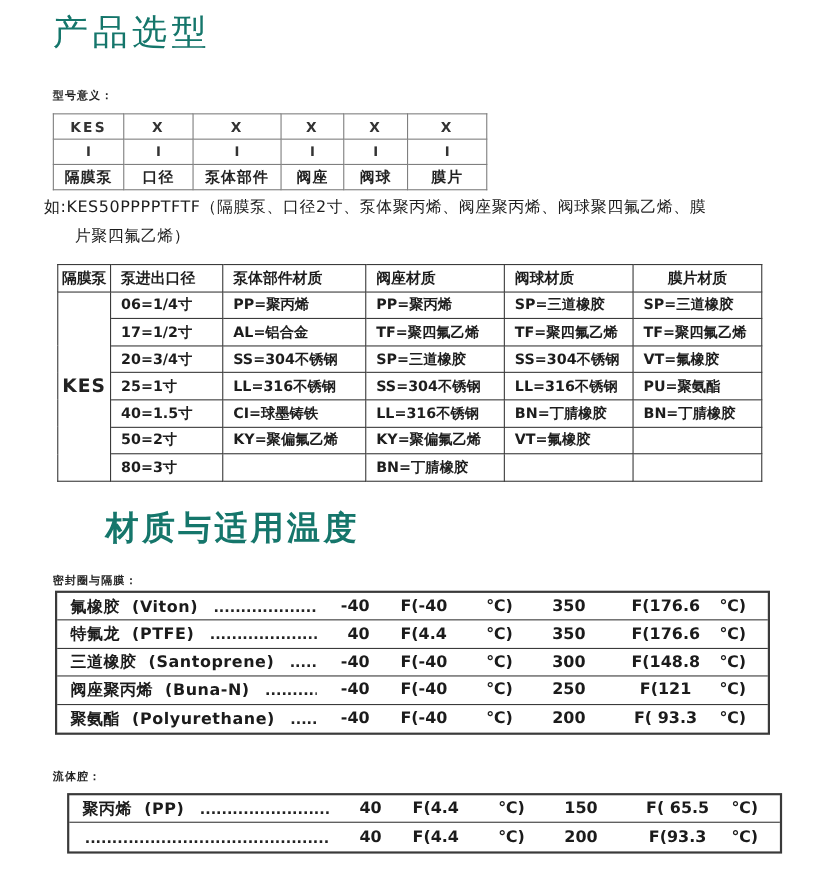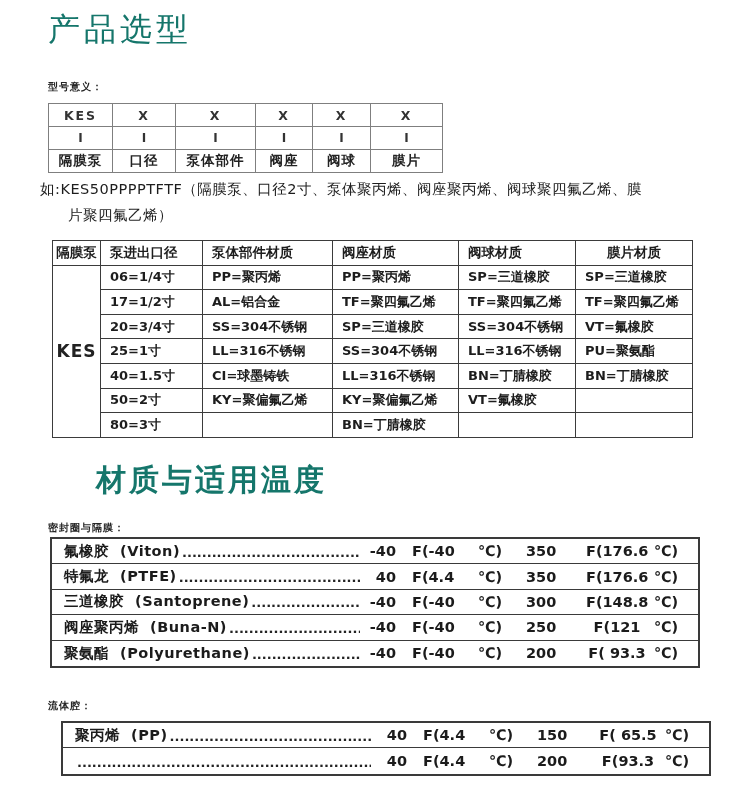--- a/index.html
+++ b/index.html
@@ -100,20 +100,21 @@
   .t-row {
     display: flex;
     align-items: center;
     height: 25.4px;
     border-bottom: 1px solid #3a3a3a;
     padding: 0 14px 0 12px;
     font-size: 14.5px;
     font-weight: 600;
     color: #1b1b1b;
     white-space: pre;
+    gap: 12px;
   }
   .t-row:last-child { border-bottom: none; }
   .mat-name { flex: none; letter-spacing: 0.5px; }
   .leader {
     flex: 1 1 auto;
     overflow: hidden;
     white-space: nowrap;
     font-size: 13px;
     font-weight: 600;
     color: #222;

